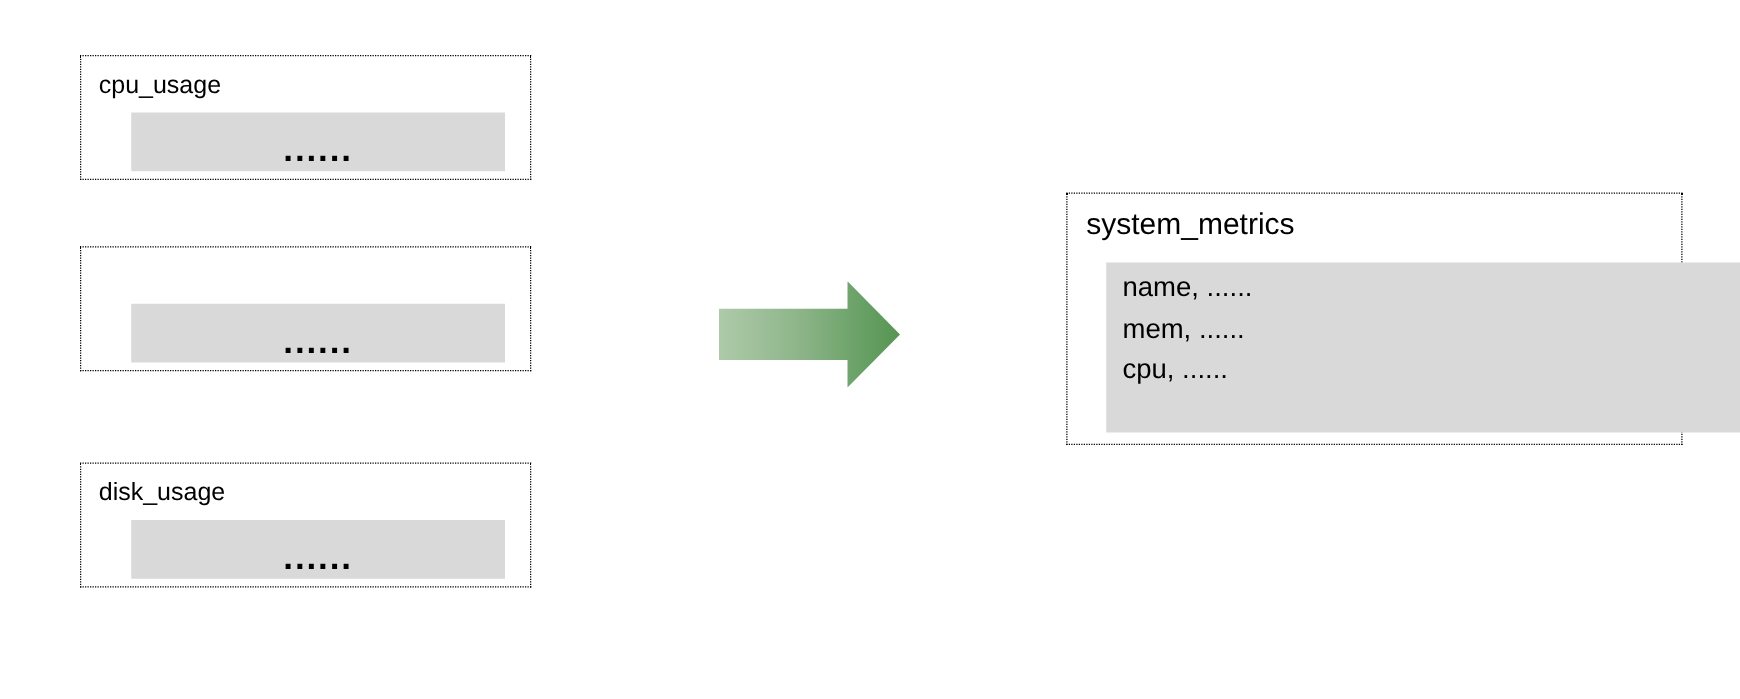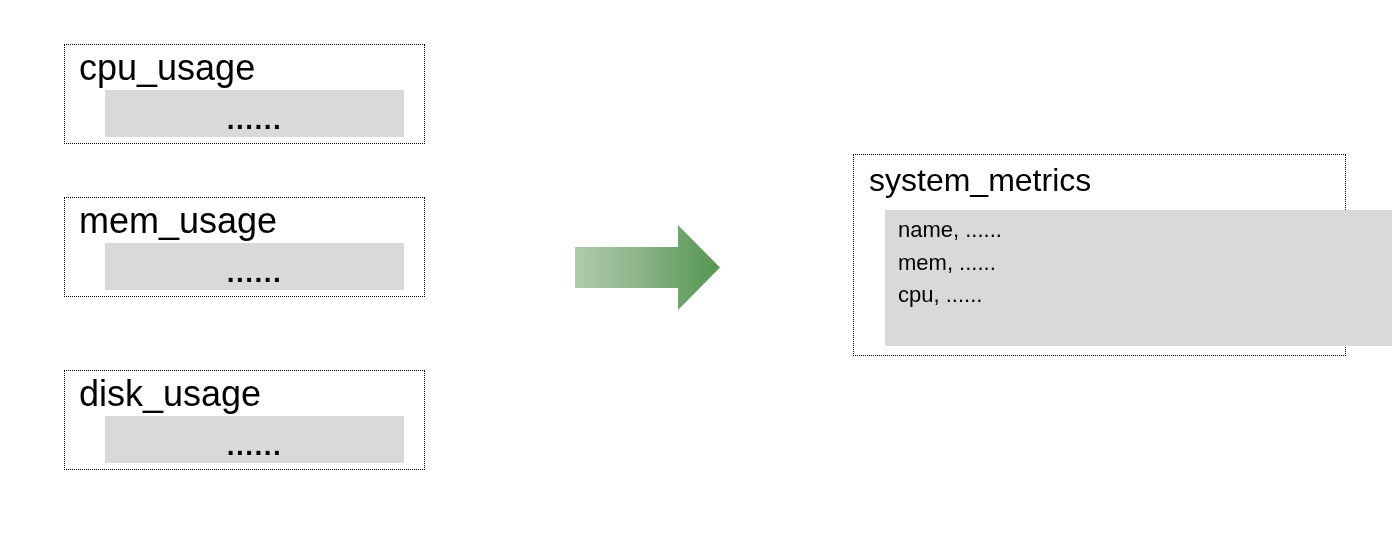--- a/index.html
+++ b/index.html
@@ -28,21 +28,21 @@
     box-sizing: border-box;
   }
   .src-box.pos-0 { top: 44px; }
   .src-box.pos-1 { top: 197px; }
   .src-box.pos-2 { top: 370px; }
 
   .src-title {
     position: absolute;
     left: 14px;
     top: 7px;
-    font-size: 36px;
+    font-size: 20px;
     line-height: 32px;
     white-space: nowrap;
   }
   .src-bar {
     position: absolute;
     left: 40px;
     top: 45px;
     width: 299px;
     height: 47px;
     background: #d9d9d9;
@@ -76,21 +76,21 @@
     width: 493px;
     height: 202px;
     border: 1.5px dotted #000000;
     background: #ffffff;
     box-sizing: border-box;
   }
   .result-title {
     position: absolute;
     left: 15px;
     top: 9px;
-    font-size: 32px;
+    font-size: 24px;
     line-height: 32px;
     white-space: nowrap;
   }
   .result-panel {
     position: absolute;
     left: 31px;
     top: 55px;
     width: 514px;
     height: 136px;
     background: #d9d9d9;
@@ -109,21 +109,20 @@
 <div class="canvas">
 
   <div class="src-box pos-0">
     <div class="src-title">cpu_usage</div>
     <div class="src-bar">
       <span class="dots">......</span>
     </div>
   </div>
 
   <div class="src-box pos-1">
-    <div class="src-title">mem_usage</div>
     <div class="src-bar">
       <span class="dots">......</span>
     </div>
   </div>
 
   <div class="src-box pos-2">
     <div class="src-title">disk_usage</div>
     <div class="src-bar">
       <span class="dots">......</span>
     </div>

